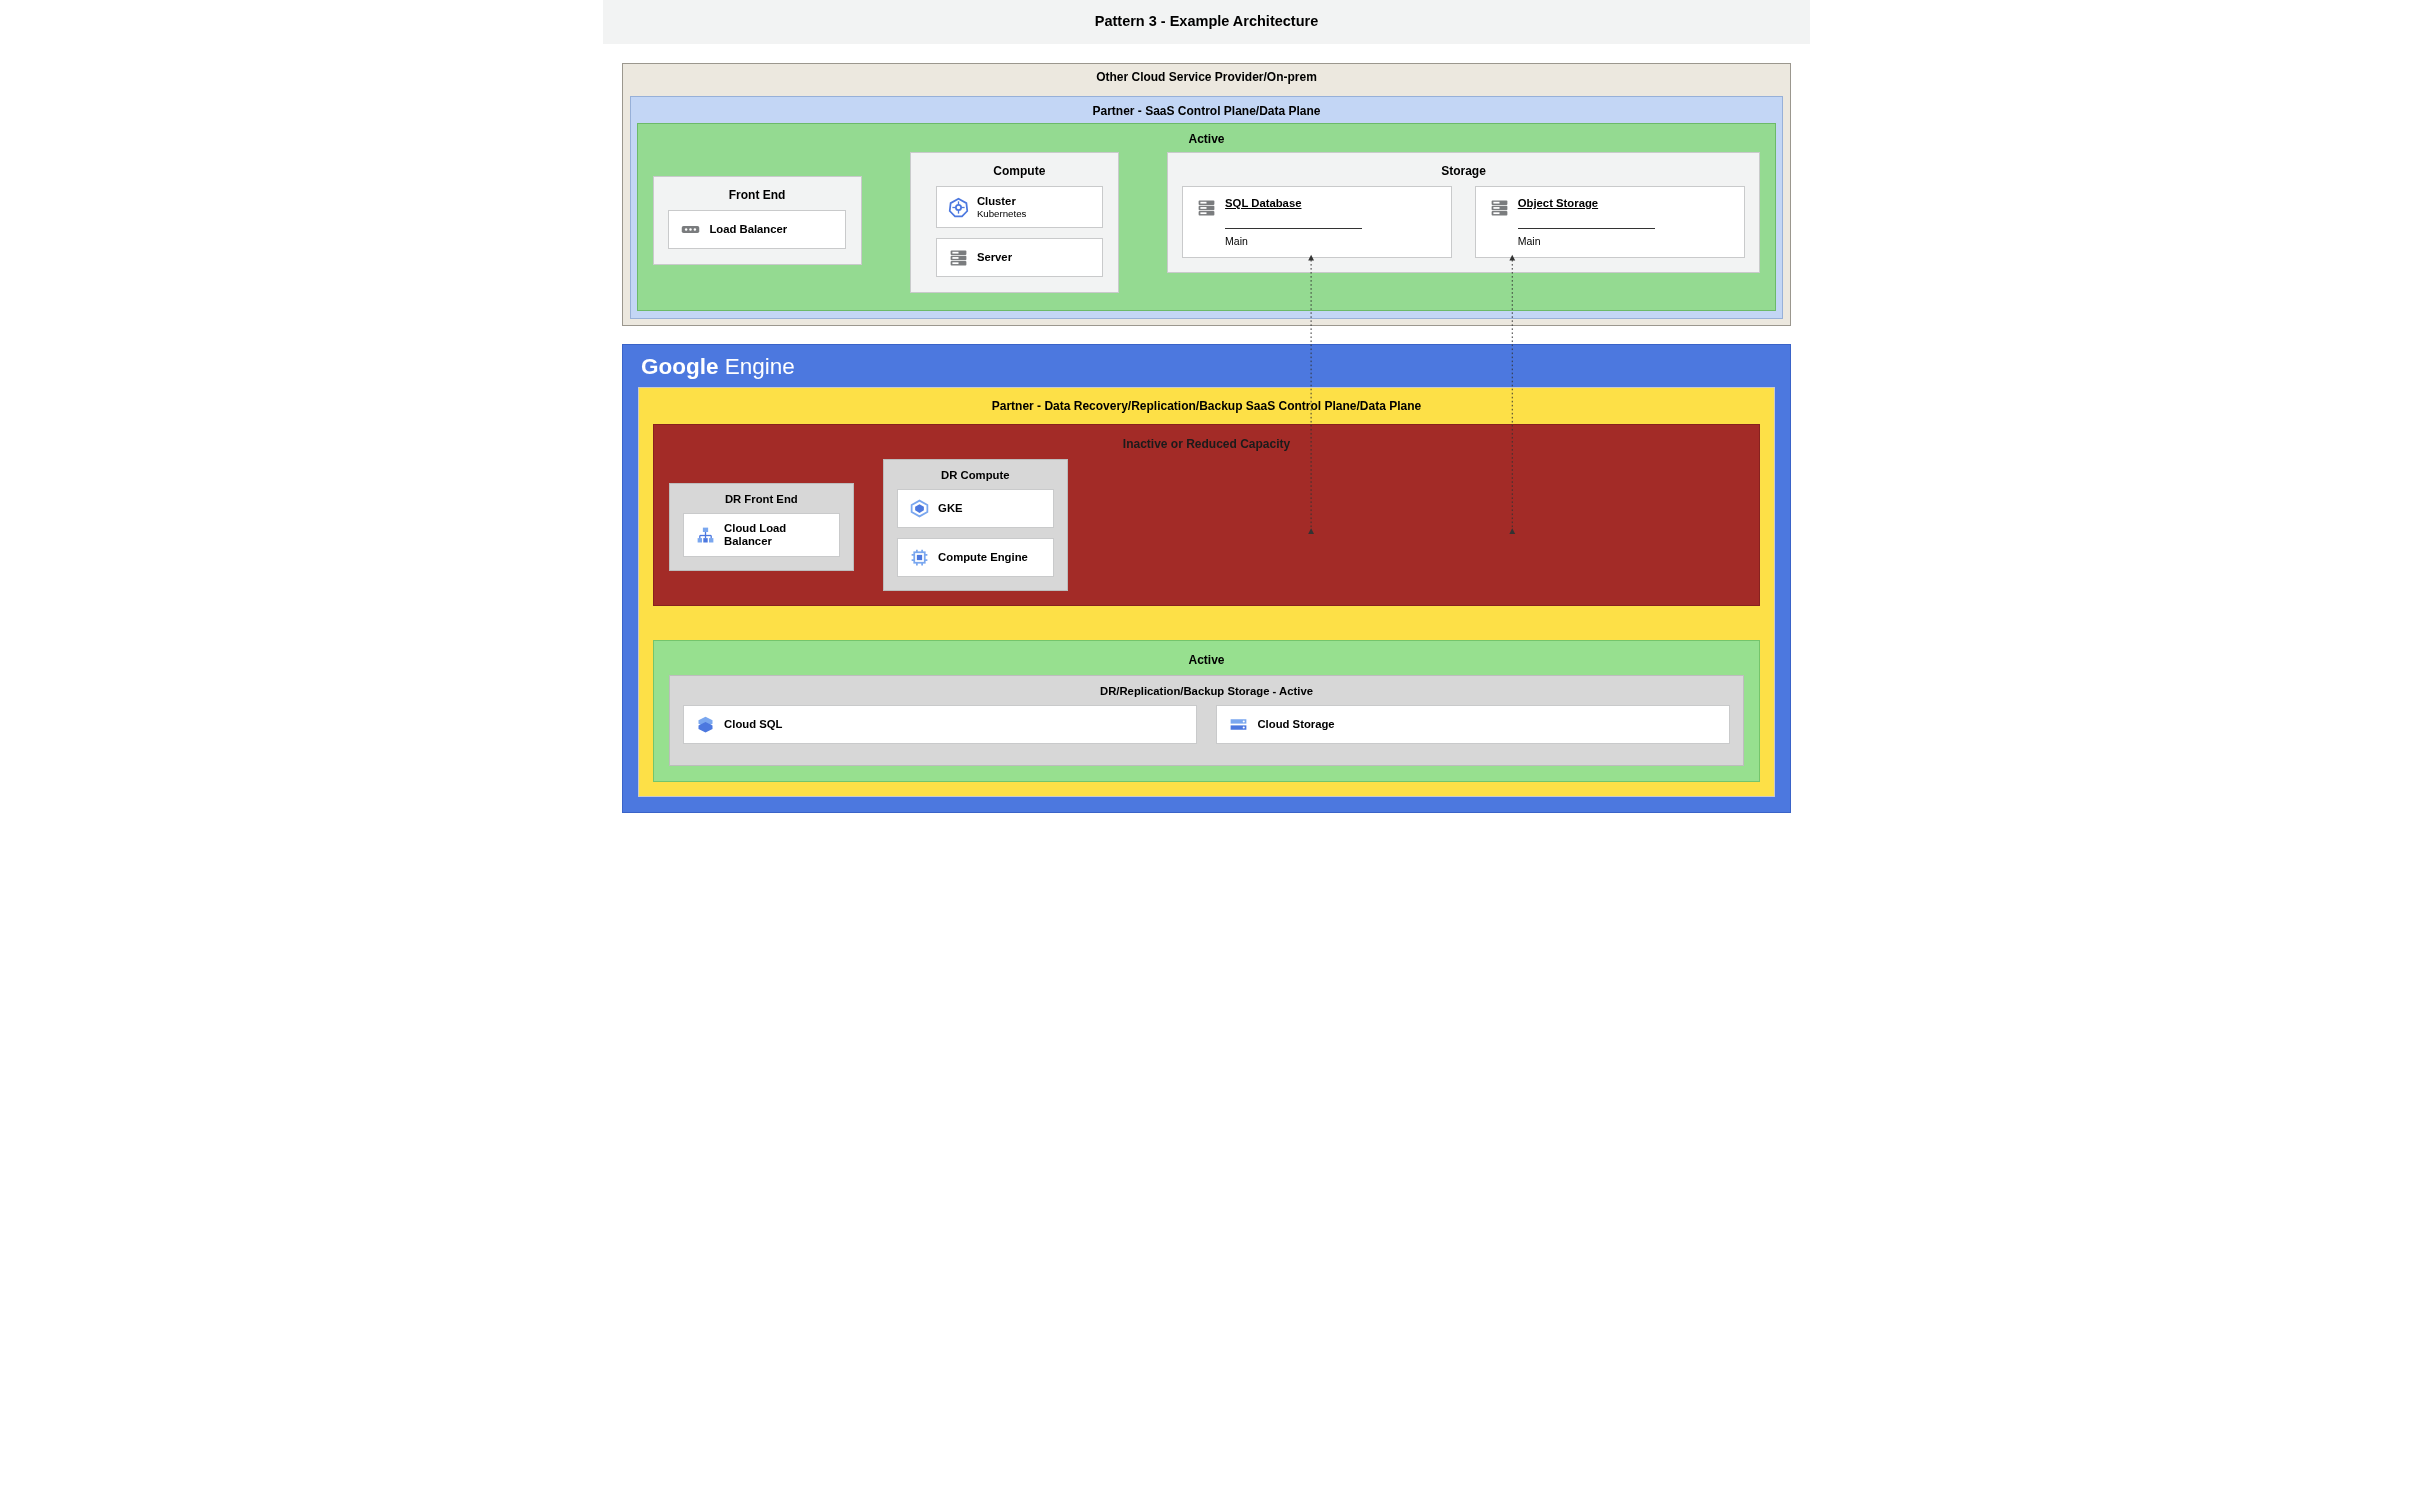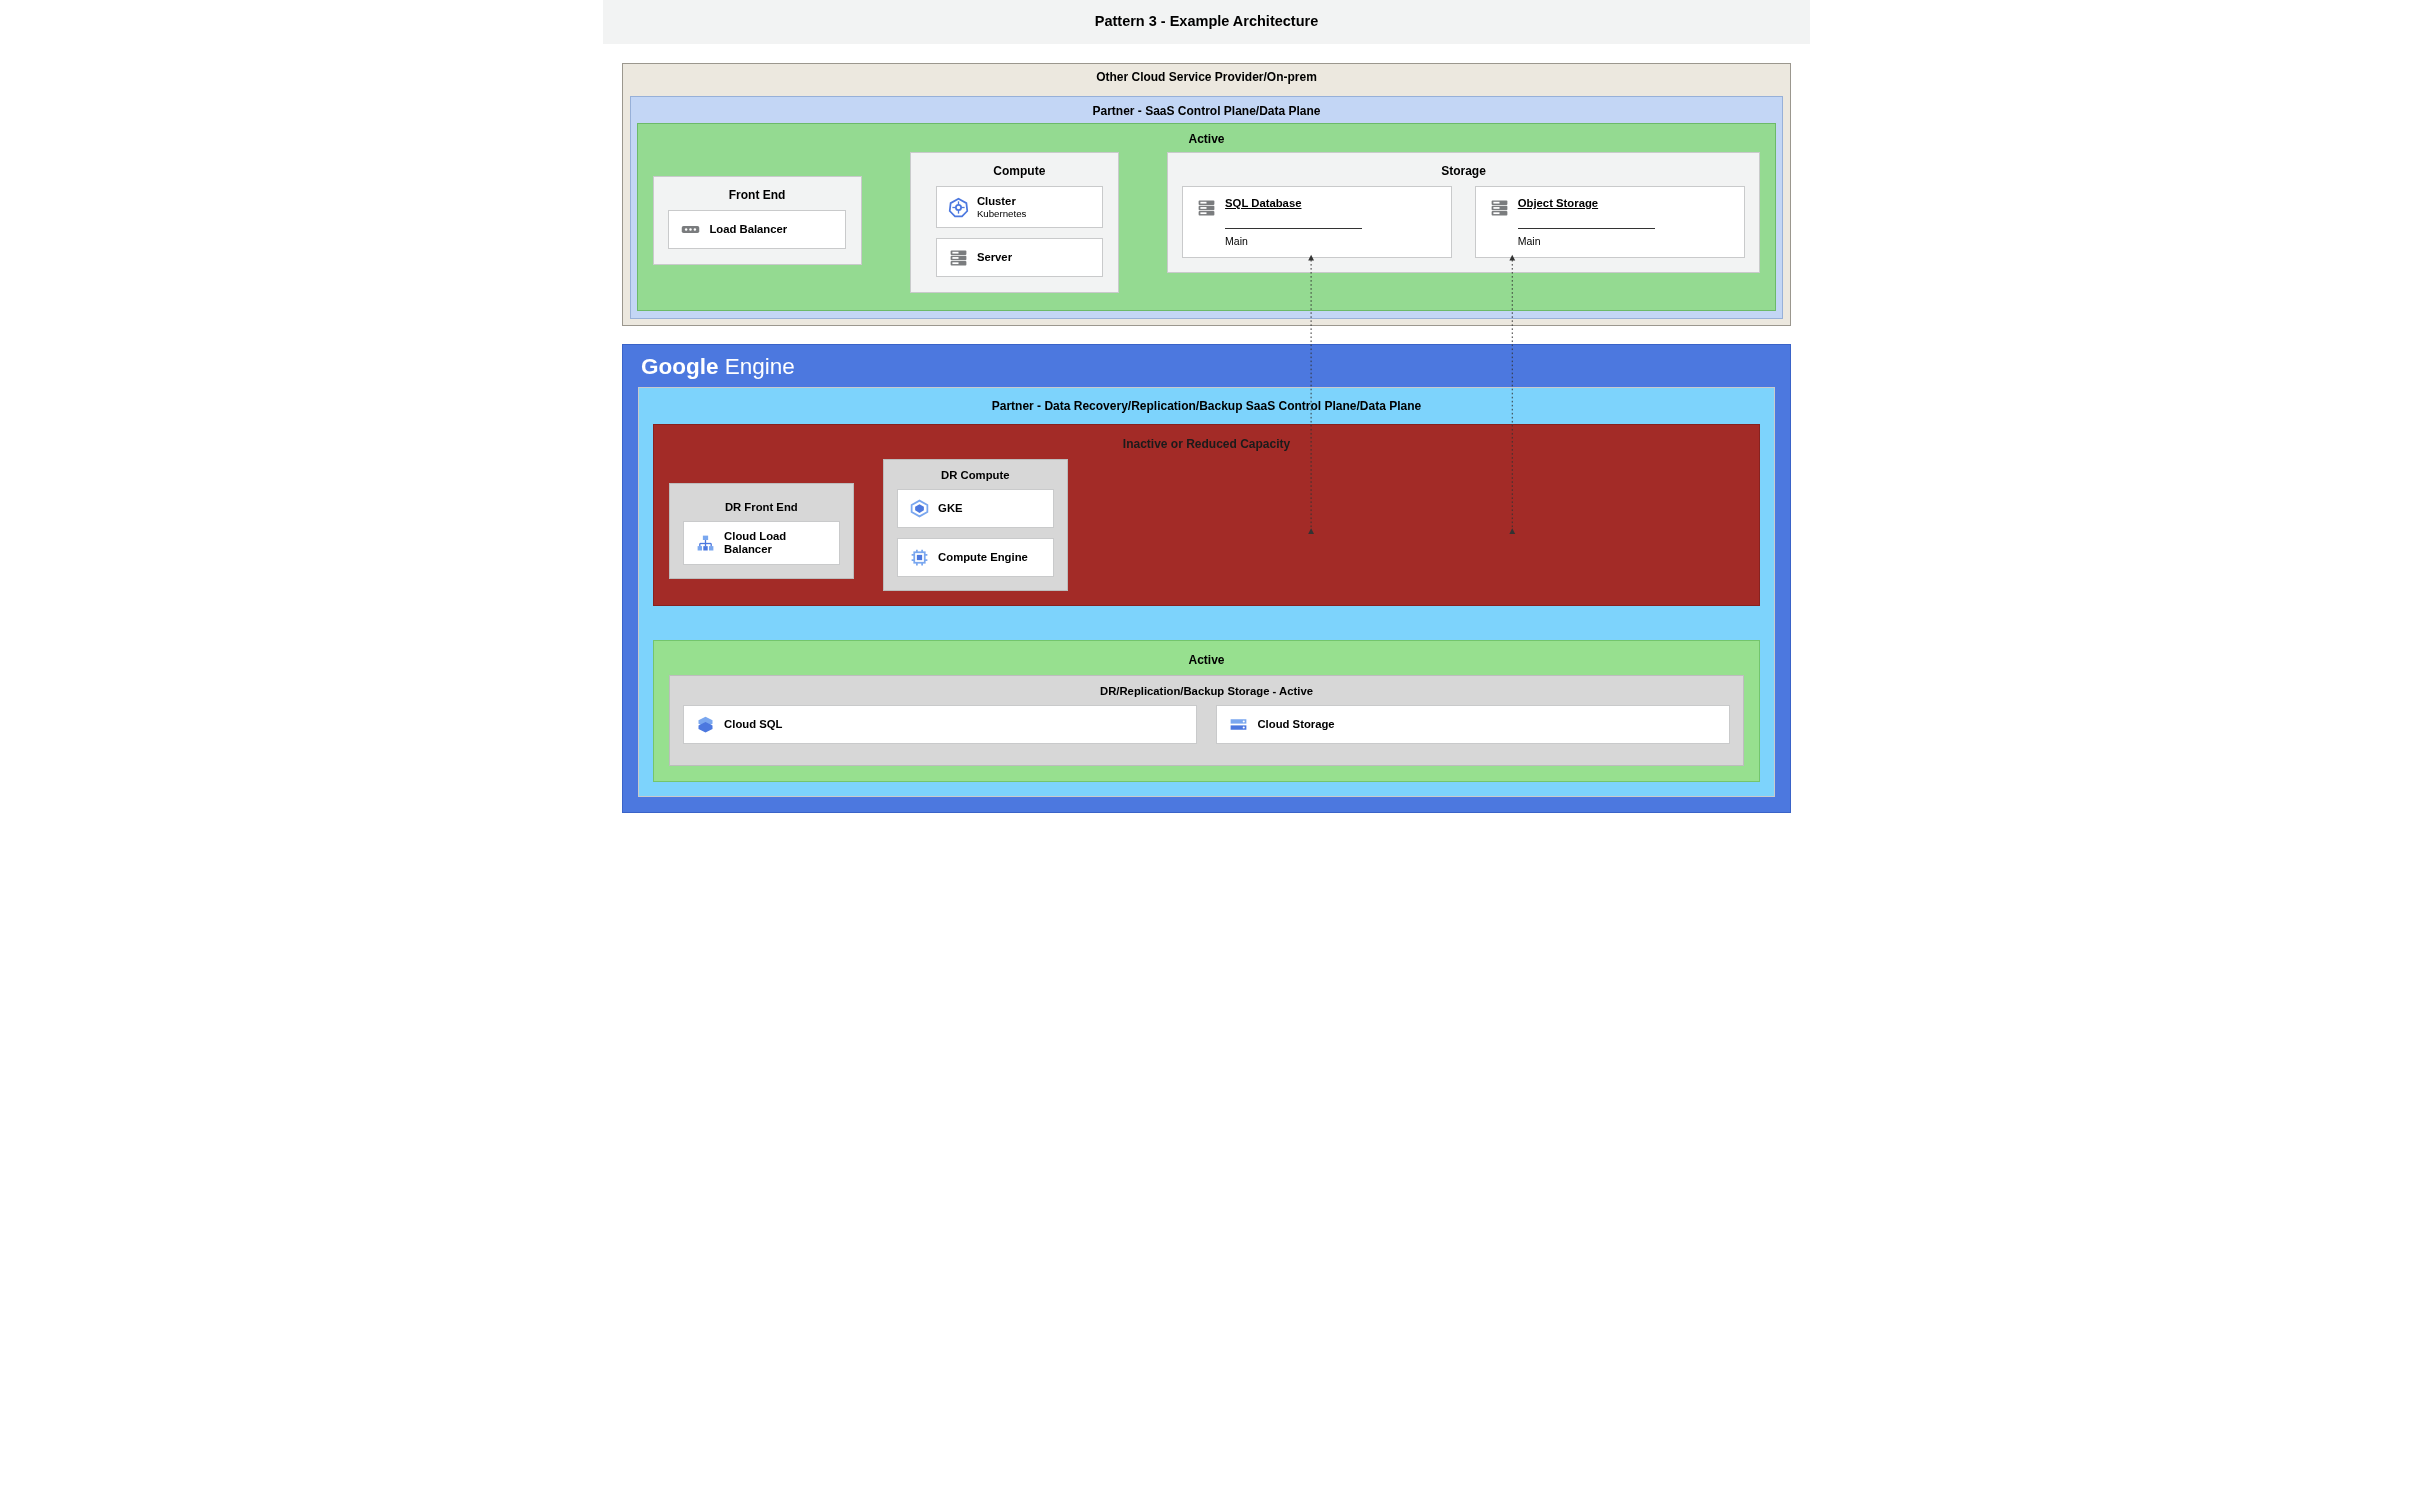--- a/index.html
+++ b/index.html
@@ -33,28 +33,28 @@
   .chip { background: #fff; border: 1.6px solid #c9cacb; display: flex; align-items: center; gap: 8px; padding: 8px 11.3px; margin-bottom: 9.7px; }
   .chip:last-child { margin-bottom: 0; }
   .chip-text { font-weight: 700; font-size: 11.3px; line-height: 1.15; }
   .chip-sub { font-weight: 400; font-size: 9.7px; display: block; }
 
   
   .gcloud { background: #4c78df; border: 1.6px solid #3a63c8; margin-top: 17.7px; padding: 8px 14.5px 14.5px; }
   .gcloud-logo { color: #fff; font-size: 22.5px; padding: 1.6px 3.2px 6.4px; }
   .gcloud-logo .b { font-weight: 600; }
   .gcloud-logo .l { font-weight: 300; }
-  .partner-dr { background: #7dd3fc; border: 1.6px solid #c9cacb; padding: 0 14.5px 14.5px; }
+  .partner-dr { background: #fde047; border: 1.6px solid #c9cacb; padding: 0 14.5px 14.5px; }
   .partner-dr > .panel-title { font-size: 12px; padding: 11.3px 0 11.3px; }
   .dr-row { display: flex; gap: 34px; align-items: stretch; flex-direction: column; }
 
   .inactive { background: #a32b27; border: 1.6px solid #87221f; padding: 0 14.5px 14.5px; flex: 1; }
   .inactive > .panel-title { font-size: 12px; padding: 11.3px 0 8px; color: #1b1b1b; }
   .inactive-row { display: flex; gap: 29px; align-items: flex-start; }
-  .dr-frontend { background: #d7d7d7; border: 1.6px solid #bdbdbd; width: 185px; margin-top: 24px; padding: 8px 13px 13px; }
+  .dr-frontend { background: #d7d7d7; border: 1.6px solid #bdbdbd; width: 185px; margin-top: 24px; padding: 0 13px 13px; }
   .dr-frontend > .panel-title { font-size: 11.3px; padding: 9.7px 0 8px; }
   .dr-compute { background: #d7d7d7; border: 1.6px solid #bdbdbd; width: 185px; padding: 0 13px 13px; }
   .dr-compute > .panel-title { font-size: 11.3px; padding: 9.7px 0 8px; }
 
   .active-right { background: #97e08f; border: 1.6px solid #74c56c; padding: 0 14.5px 14.5px; flex: 1; }
   .active-right > .panel-title { font-size: 12px; padding: 11.3px 0 8px; }
   .dr-storage { background: #d7d7d7; border: 1.6px solid #bdbdbd; padding: 0 13px 13px; }
   .dr-storage > .panel-title { font-size: 11.3px; padding: 9.7px 0 8px; }
   .dr-storage-row { display: flex; gap: 19.3px; }
   .dr-storage-row .chip { flex: 1; margin-bottom: 8px; }

